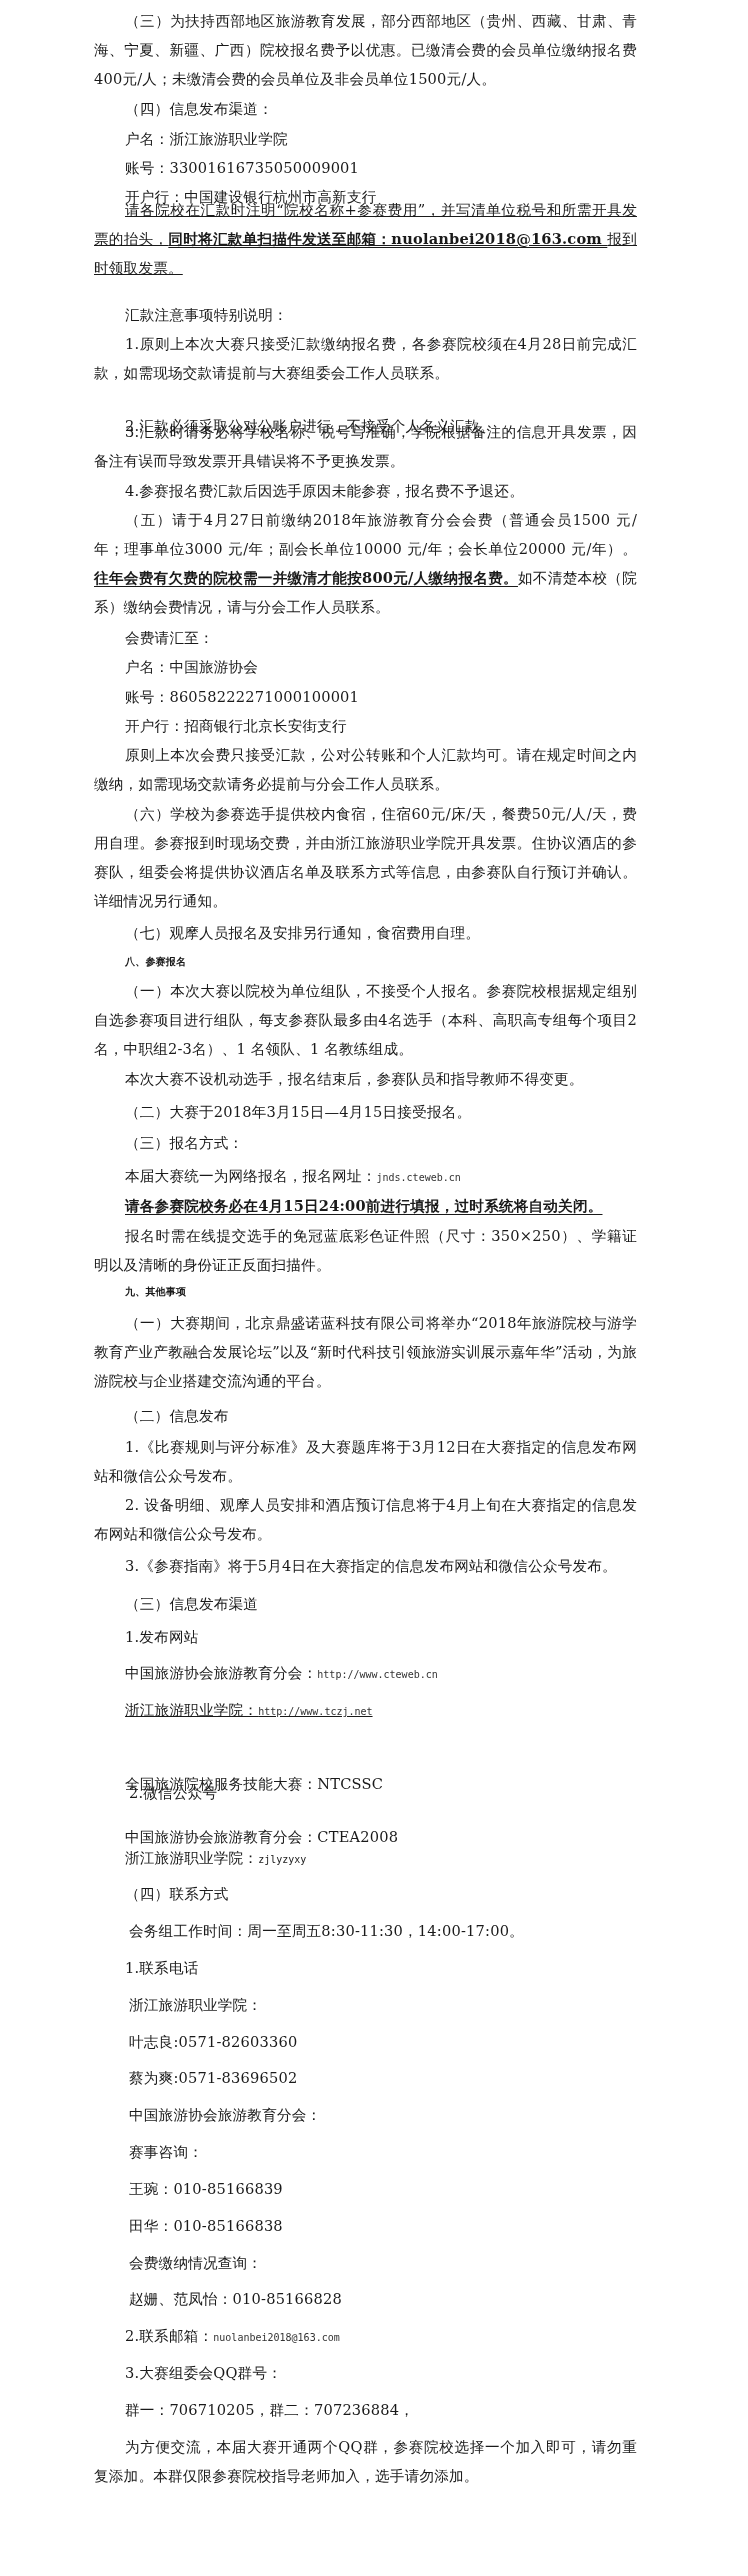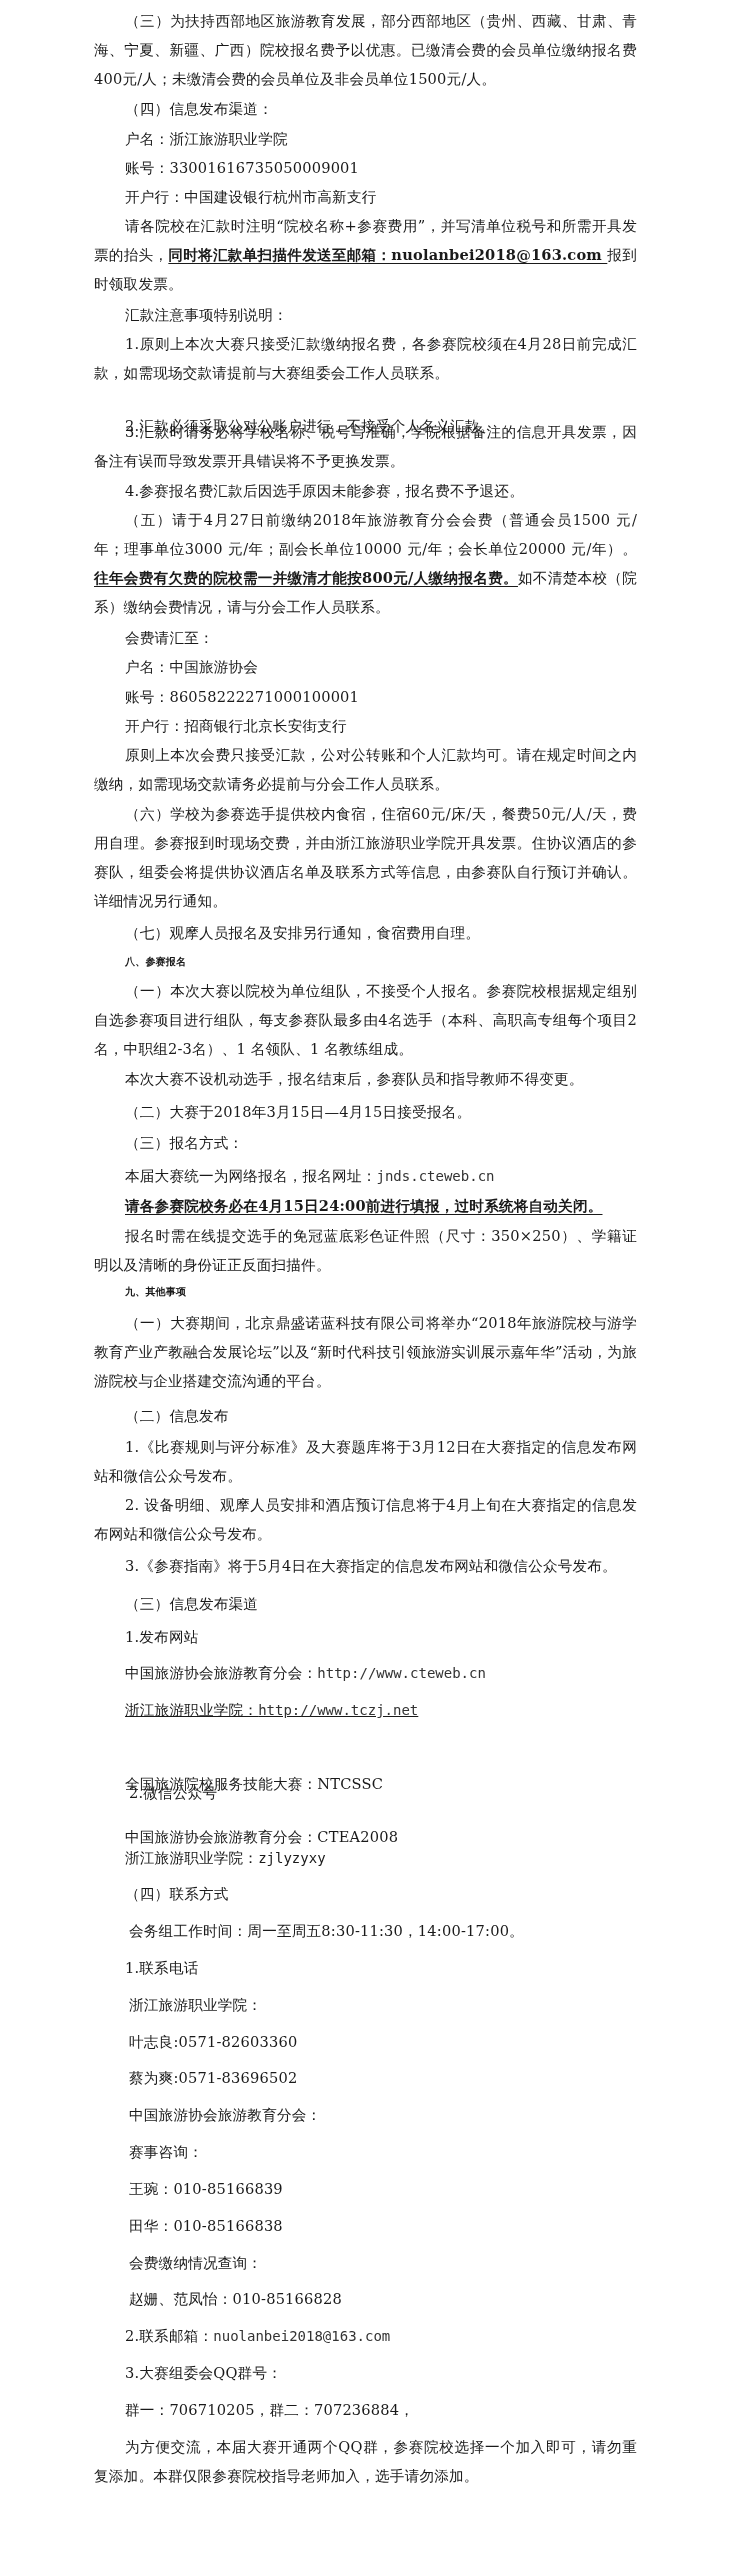--- a/index.html
+++ b/index.html
@@ -4,21 +4,21 @@
 <style>
   html, body { margin: 0; padding: 0; background: #ffffff; }
   body { width: 749px; height: 2576px; position: relative; overflow: hidden;
          font-family: "DejaVu Serif", "Liberation Serif", serif; color: #1a1a1a; }
   .doc { position: absolute; left: 94px; top: 0; width: 543px; }
   .p { position: absolute; left: 0; width: 543px; font-size: 14.6px; line-height: 29px;
        letter-spacing: 0.2px; text-align: justify; white-space: normal; }
   .ind { text-indent: 31px; }
   .h { font-family: "DejaVu Sans", "Liberation Sans", sans-serif; font-weight: bold; font-size: 10px; }
   .bu { font-weight: bold; text-decoration: underline; text-decoration-thickness: 1.4px; text-underline-offset: 2.8px; }
-  .mono { font-family: "DejaVu Sans Mono", "Liberation Mono", monospace; font-size: 14px; letter-spacing: 0; margin-top: 28px; }
+  .mono { font-family: "DejaVu Sans Mono", "Liberation Mono", monospace; font-size: 10px; letter-spacing: 0; margin-top: 28px; }
   .link { color: #333; }
 </style>
 </head>
 <body>
 
 <div class="doc">
 
   <div class="p ind" style="top:5.7px;">（三）为扶持西部地区旅游教育发展，部分西部地区（贵州、西藏、甘肃、青海、宁夏、新疆、广西）院校报名费予以优惠。已缴清会费的会员单位缴纳报名费400元/人；未缴清会费的会员单位及非会员单位1500元/人。</div>
 
   <div class="p ind" style="top:94px;">（四）信息发布渠道：</div>
@@ -26,21 +26,21 @@
   <div class="p ind" style="top:124px;">
     <span>户名：</span><span>浙江旅游职业学院</span>
   </div>
   <div class="p ind" style="top:153px;">
     <span>账号：</span><span>33001616735050009001</span>
   </div>
   <div class="p ind" style="top:182px;">
     <span>开户行：</span><span>中国建设银行杭州市高新支行</span>
   </div>
 
-  <div class="p ind" style="top:211px;">
+  <div class="p ind" style="top:195px;text-decoration:underline;">
     <span>请各院校在汇款时注明“院校名称+参赛费用”，并写清单位税号和所需开具发票的抬头，</span><span class="bu">同时将汇款单扫描件发送至邮箱：nuolanbei2018@163.com  </span><span>报到时领取发票。</span>
   </div>
 
   <div class="p ind" style="top:300px;">汇款注意事项特别说明：</div>
   <div class="p ind" style="top:329px;">1.原则上本次大赛只接受汇款缴纳报名费，各参赛院校须在4月28日前完成汇款，如需现场交款请提前与大赛组委会工作人员联系。</div>
   <div class="p ind" style="top:388px;margin-top:23px;">2.汇款必须采取公对公账户进行，不接受个人名义汇款。</div>
   <div class="p ind" style="top:417px;">3.汇款时请务必将学校名称、税号写准确，学院根据备注的信息开具发票，因备注有误而导致发票开具错误将不予更换发票。</div>
   <div class="p ind" style="top:476px;">4.参赛报名费汇款后因选手原因未能参赛，报名费不予退还。</div>
 
   <div class="p ind" style="top:505px;">

